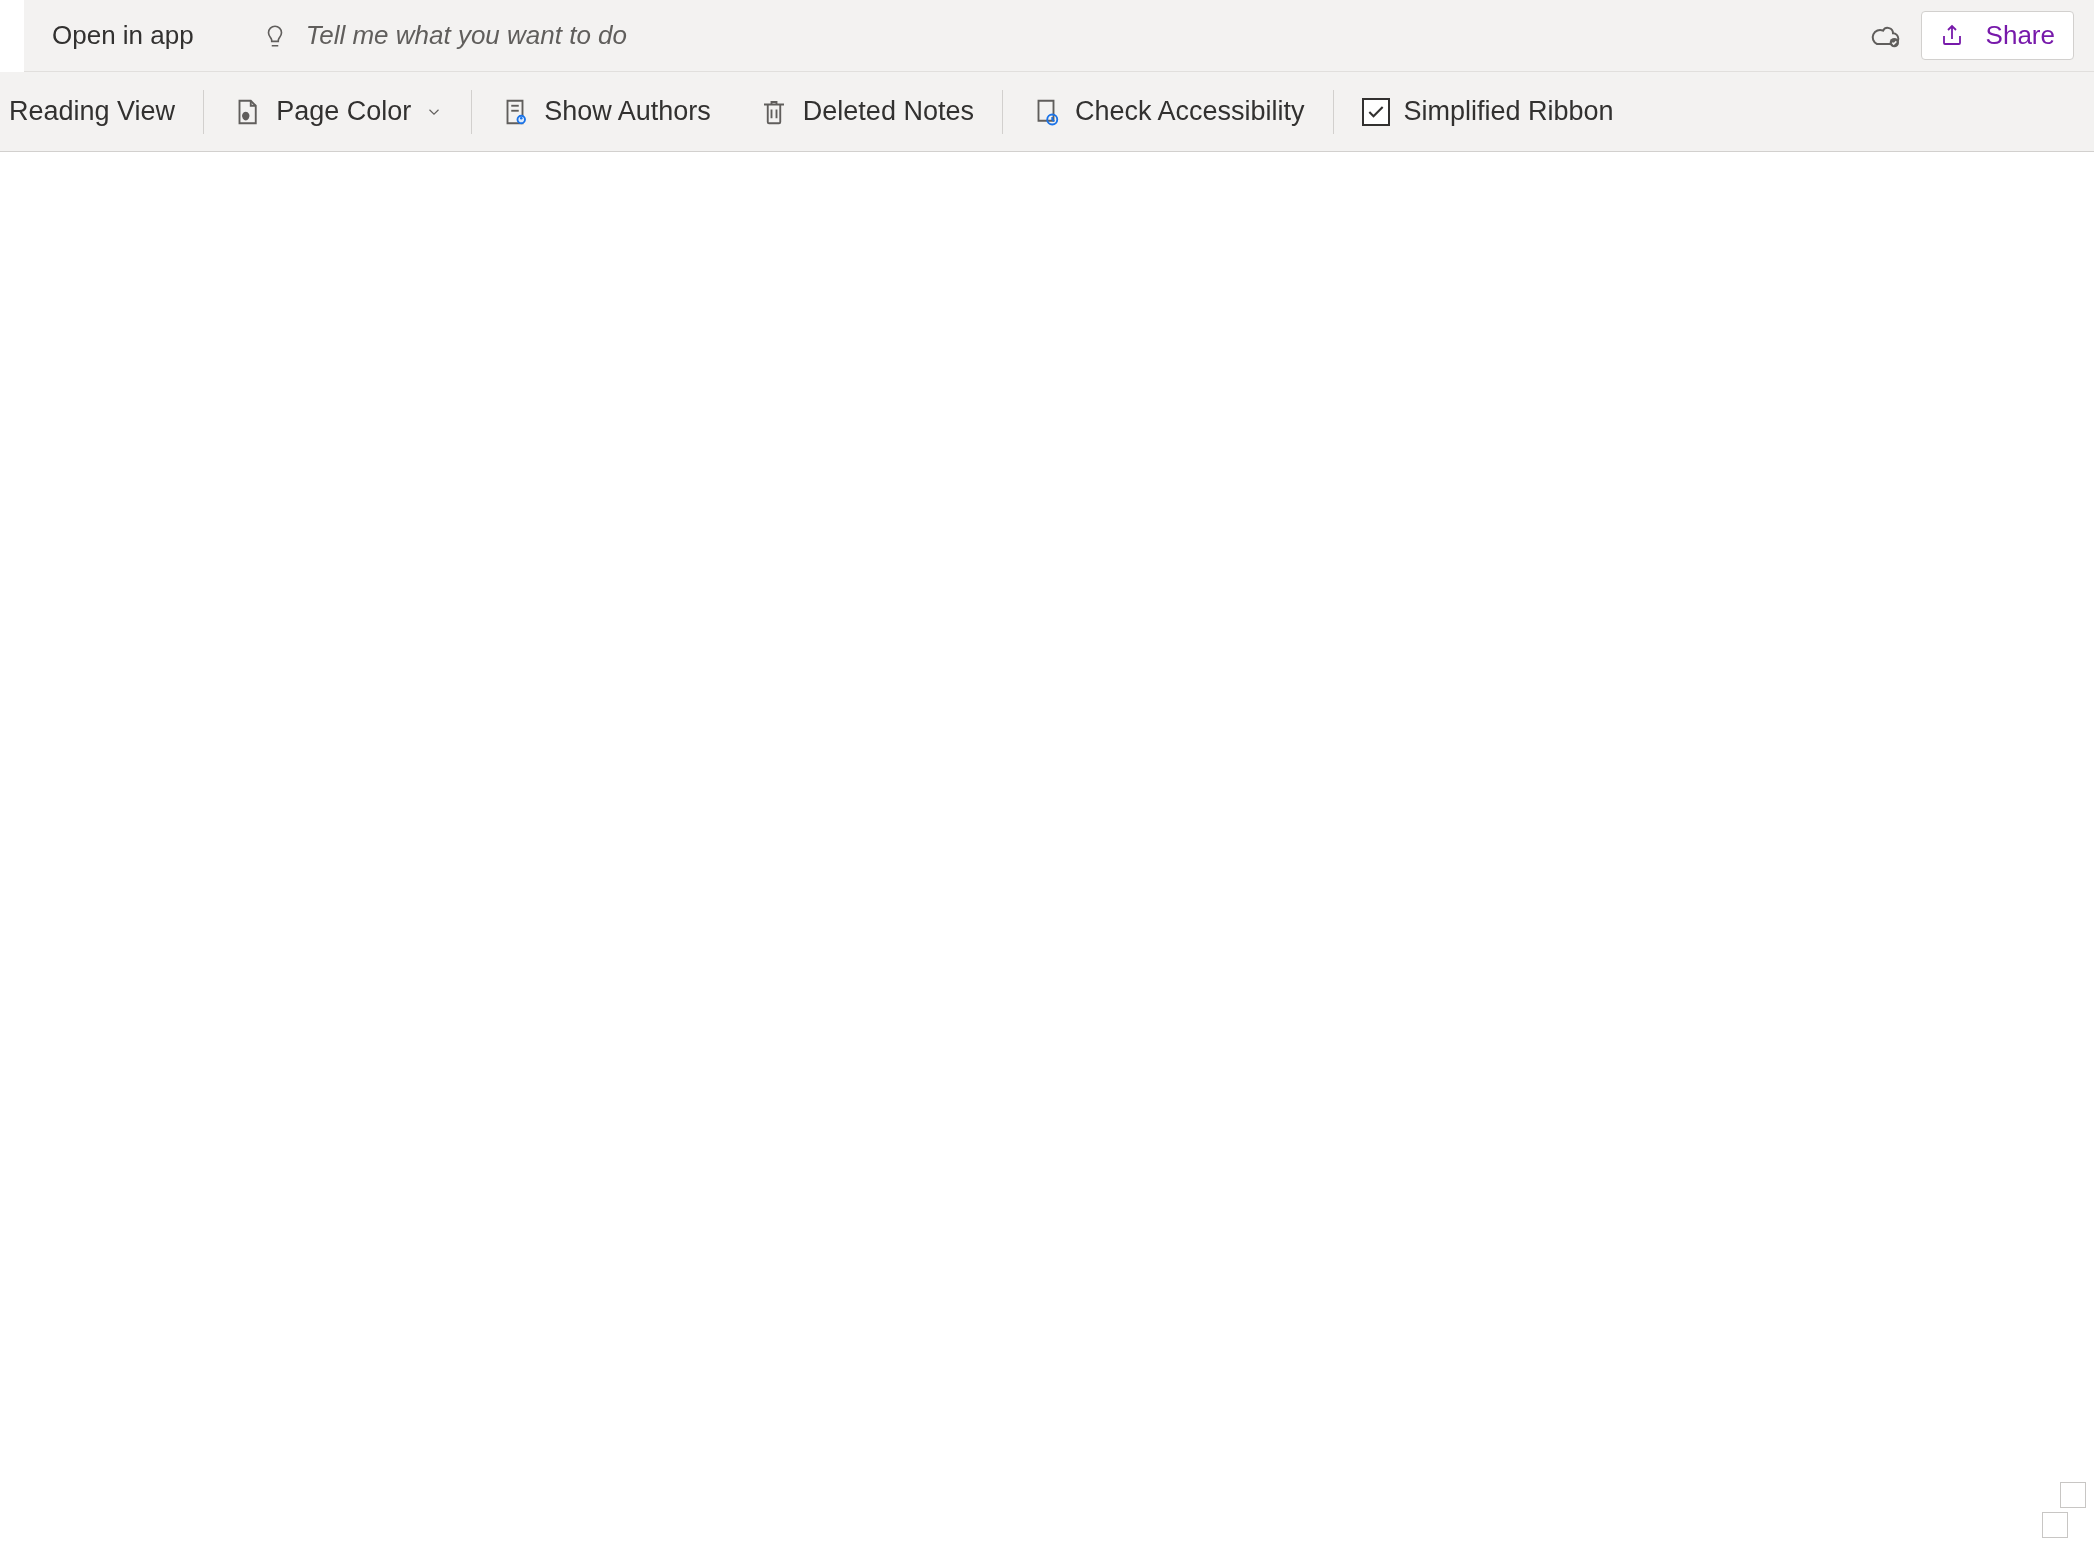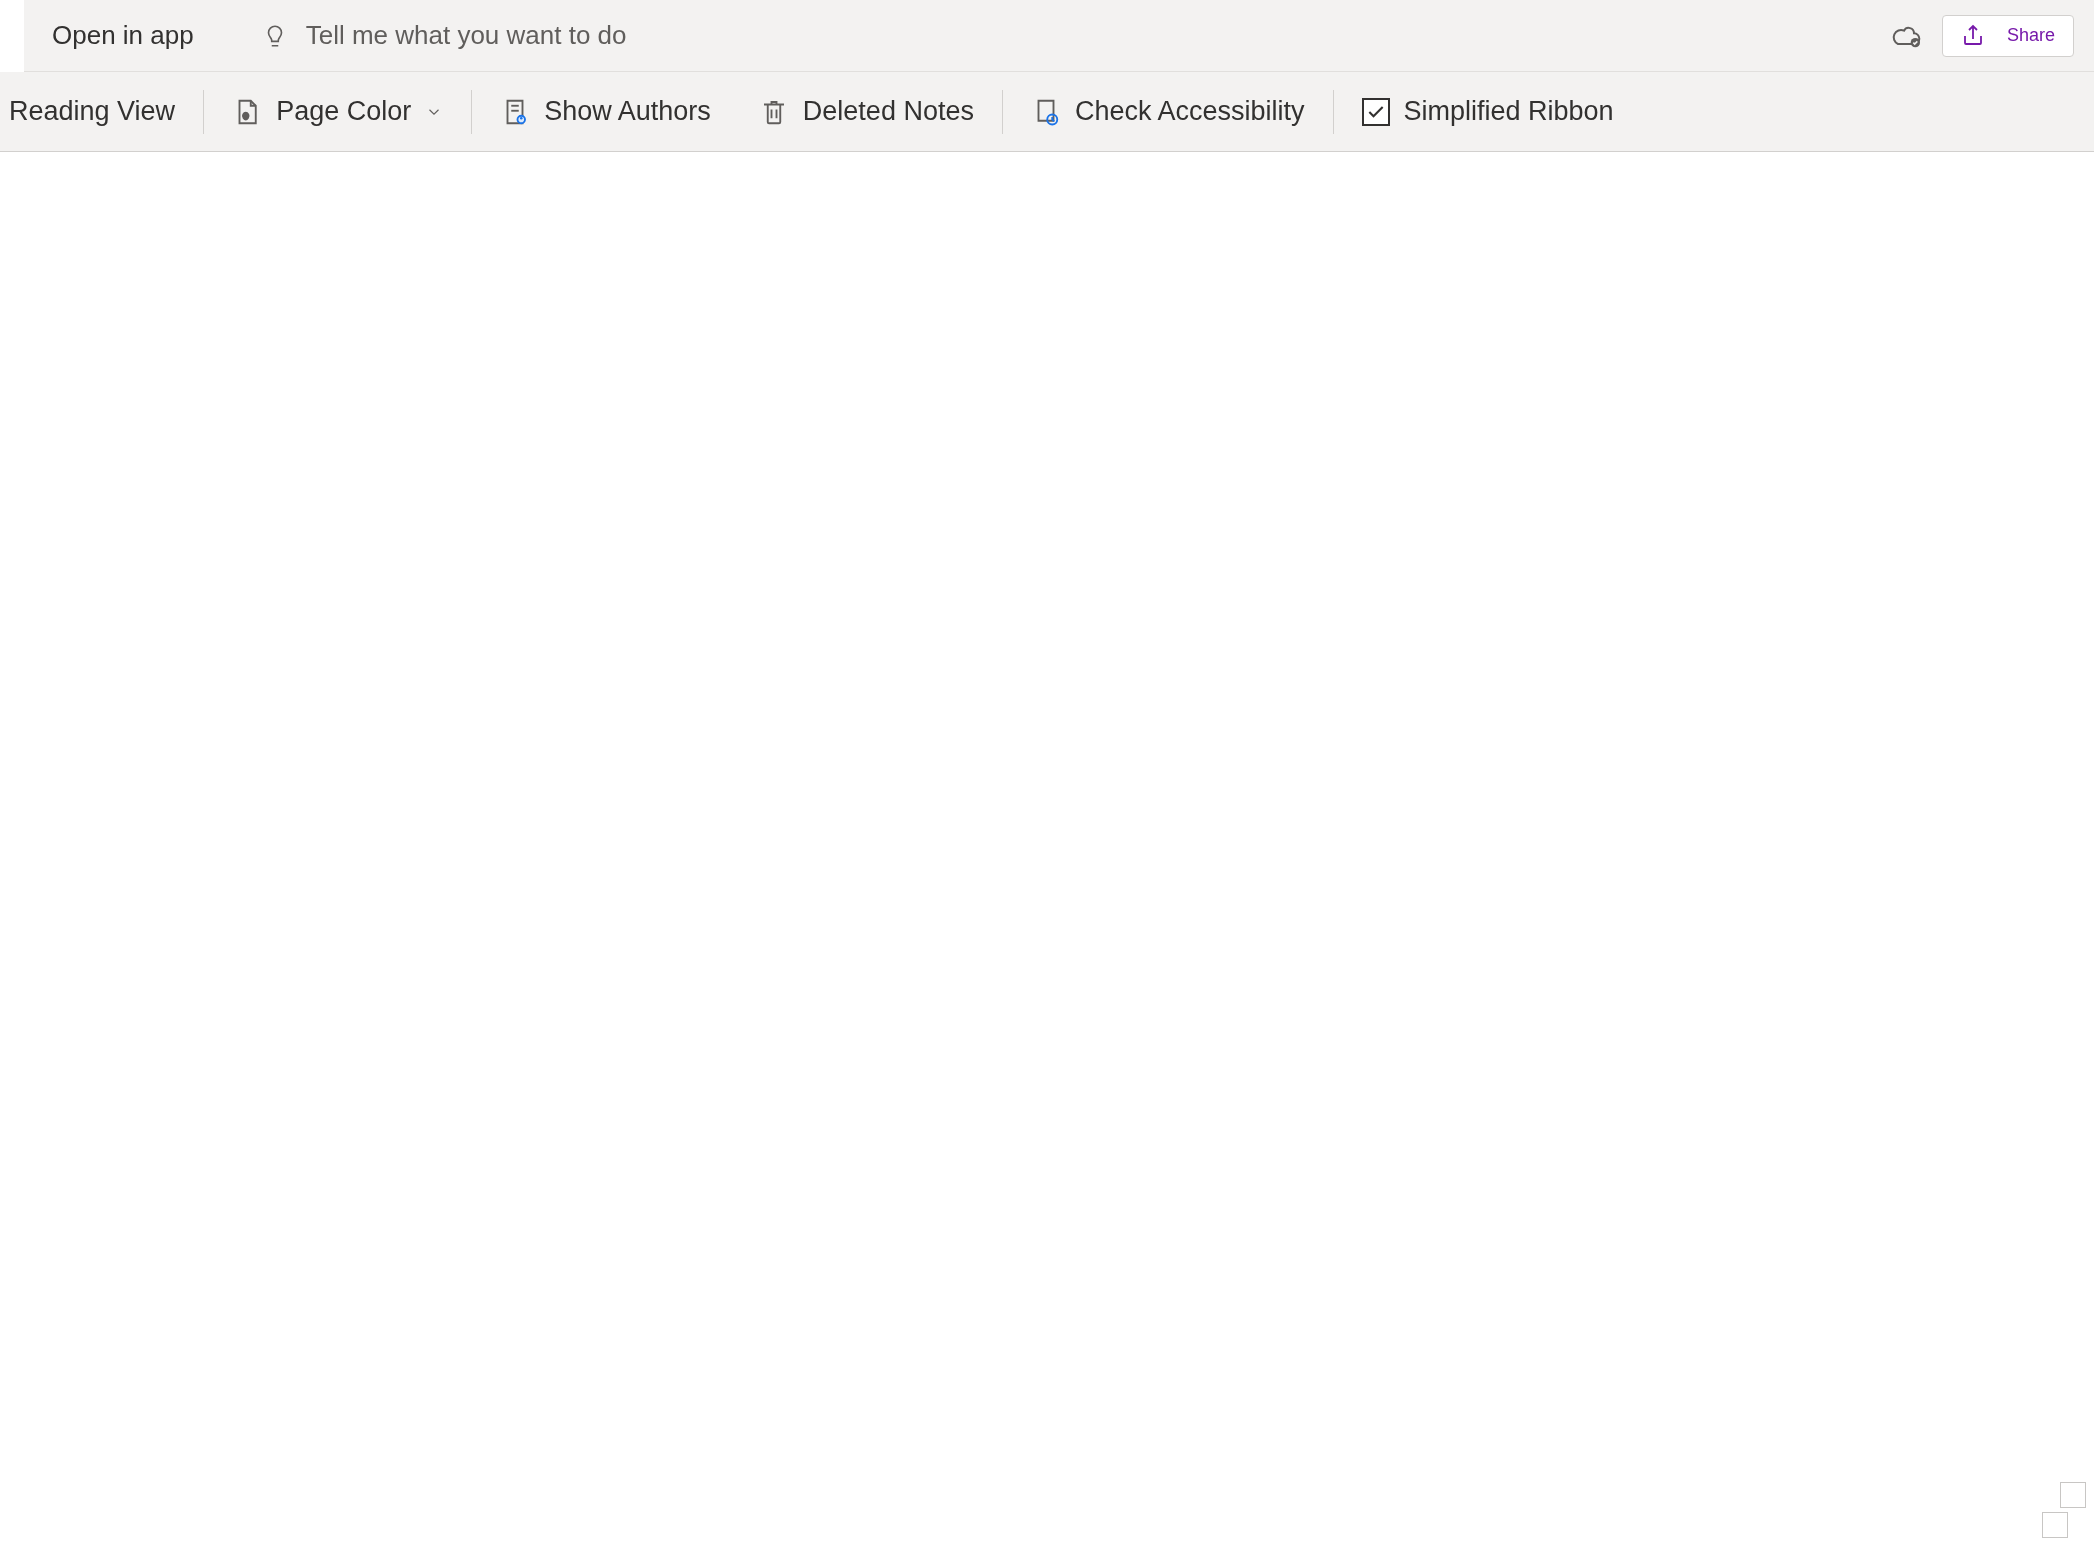--- a/index.html
+++ b/index.html
@@ -43,20 +43,21 @@
       fill: none;
       stroke-width: 1.5;
     }
     .tell-me-input {
       border: none;
       background: transparent;
       font-size: 26px;
       color: #0c4a6e;
       outline: none;
       width: 600px;
+      font-style: italic;
     }
     .tell-me-input::placeholder {
       color: #605e5c;
     }
     .top-right {
       display: flex;
       align-items: center;
       gap: 20px;
       margin-left: auto;
       padding-right: 10px;
@@ -70,21 +71,21 @@
     }
     .share-button {
       display: flex;
       align-items: center;
       gap: 22px;
       border: 1px solid #d2d0ce;
       background: #ffffff;
       padding: 8px 18px;
       border-radius: 4px;
       cursor: pointer;
-      font-size: 18px;
+      font-size: 26px;
       color: #7719aa;
     }
     .share-icon {
       width: 24px;
       height: 24px;
       stroke: #7719aa;
       fill: none;
       stroke-width: 1.8;
     }
     .ribbon {

